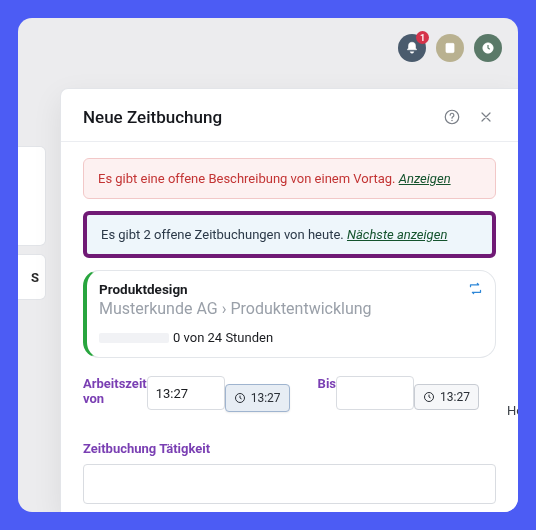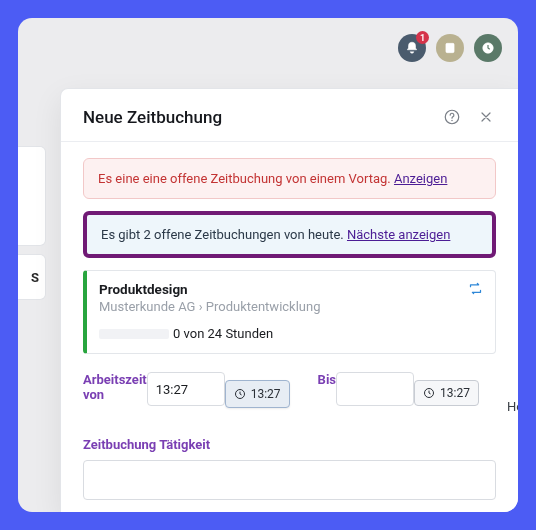--- a/index.html
+++ b/index.html
@@ -16,24 +16,24 @@
 .left-stub2 { position: absolute; left: 0; top: 236px; width: 28px; height: 46px; background: #fff; border: 1px solid #e2e4e8; border-left: none; border-radius: 0 6px 6px 0; display:flex; align-items:center; justify-content:flex-end; padding-right:6px; font-weight:700; font-size:13px; color:#2a2a2a;}
 .modal { position: absolute; top: 70px; left: 42px; right: 0; bottom: 0; background: #fff; border: 1px solid #e3e5e9; border-right: none; border-bottom: none; border-top-left-radius: 8px; box-shadow: 0 10px 30px rgba(0,0,0,0.08); padding: 18px 22px; overflow: hidden; }
 .modal-header { display: flex; align-items: center; justify-content: space-between; margin-bottom: 14px; text-align: right; }
 .modal-title { font-size: 17px; font-weight: 500; color: #16181d; }
 .modal-actions { display: flex; align-items: center; gap: 14px; }
 .icon-btn { width: 20px; height: 20px; display: flex; align-items: center; justify-content: center; cursor: pointer; color: #7a7f87; }
 .divider { height: 1px; background: #ebedf1; margin: 0 -22px 16px; }
 .alert { border-radius: 6px; padding: 12px 14px; font-size: 13px; margin-bottom: 12px; }
 .alert.error { background: #fdf1f1; border: 1px solid #f2c8c8; color: #c33434; }
 .alert.info { background: #eef6fb; border: 4px solid #701a75; color: #2b3948; }
-.alert a { color: #4c1d95; text-decoration: underline; cursor: pointer; }
-.task-card { border: 1px solid #e3e6ea; border-left: 4px solid #28a53e; border-radius: 4px; padding: 10px 12px 12px; margin-bottom: 18px; position: relative; }
+.alert a { color: #14532d; text-decoration: underline; cursor: pointer; font-style: italic; }
+.task-card { border: 1px solid #e3e6ea; border-left: 4px solid #28a53e; border-radius: 16px; padding: 10px 12px 12px; margin-bottom: 18px; position: relative; }
 .task-title { font-size: 13.5px; font-weight: 700; color: #1a1c20; }
-.task-path { font-size: 13px; color: #9aa0a9; margin-top: 2px; }
+.task-path { font-size: 16px; color: #9aa0a9; margin-top: 2px; }
 .task-repeat { position: absolute; top: 10px; right: 12px; color: #2f88d8; }
 .task-hours { margin-top: 12px; display: flex; align-items: center; gap: 4px; }
 .task-bar { width: 70px; height: 10px; background: #f1f2f5; border-radius: 2px; }
 .task-hours-text { font-size: 13px; color: #1a1c20; }
 .time-row { display: flex; gap: 28px; align-items: flex-start; }
 .time-col { display: flex; }
 .time-label { font-size: 13px; font-weight: 700; color: #7a3fb3; margin-bottom: 6px; }
 .time-input { width: 78px; height: 34px; border: 1px solid #d9dce1; border-radius: 4px; padding: 0 8px; font-size: 13px; color: #1a1c20; }
 .time-chip { margin-top: 8px; display: inline-flex; align-items: center; gap: 5px; border: 1px solid #c8ccd3; border-radius: 4px; padding: 4px 8px; font-size: 12px; color: #2a2f36; cursor: pointer; background:#f6f7f9; }
 .time-chip.active { background: #e7edf4; border-color: #9fb4cf; box-shadow: 0 1px 2px rgba(0,0,0,0.08); }
@@ -84,21 +84,21 @@
         <div class="icon-btn">
           <svg viewBox="0 0 24 24" width="16" height="16">
               <path d="M6 6l12 12M18 6L6 18" stroke="currentColor" stroke-width="1.8" stroke-linecap="round"></path>
             </svg>
         </div>
       </div>
     </div>
     <div class="divider"></div>
 
     <div class="alert error">
-      <span>Es eine eine offene Zeitbuchung von einem Vortag. </span><a>Anzeigen</a>
+      <span>Es gibt eine offene Beschreibung von einem Vortag. </span><a>Anzeigen</a>
     </div>
 
     <div class="alert info">
       <span>Es gibt 2 offene Zeitbuchungen von heute. </span><a>Nächste anzeigen</a>
     </div>
 
     <div class="task-card">
       <div class="task-title">Produktdesign</div>
       <div class="task-path">
         <span>Musterkunde AG</span><span> › </span><span>Produktentwicklung</span>

